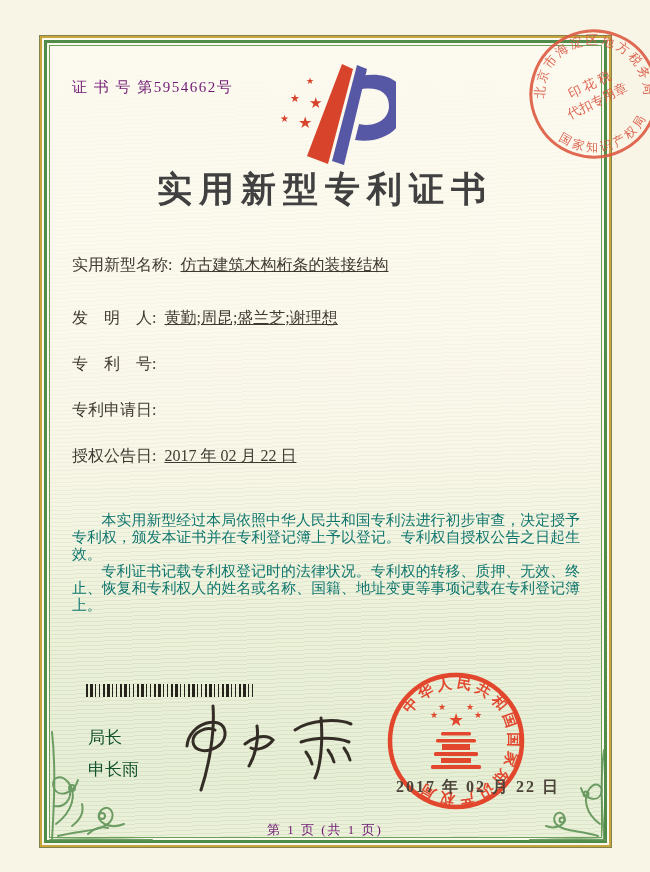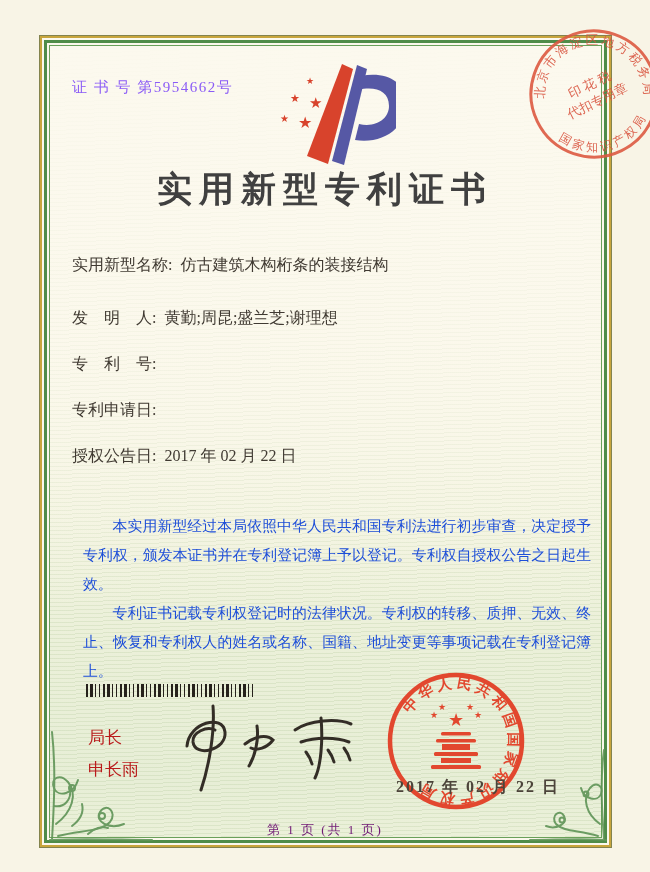--- a/index.html
+++ b/index.html
@@ -19,35 +19,35 @@
       inset 0 0 0 10px #6aa05a;
     background:linear-gradient(180deg,#fcf9ee 0%,#faf7e8 38%,#f4f4e1 55%,#ebf0d9 75%,#e7eed6 92%,#ecf1da 100%);
   }
   .frame::after{
     content:"";position:absolute;left:10px;top:10px;right:10px;bottom:10px;
     background:
       linear-gradient(180deg, rgba(252,249,238,0.95) 0%, rgba(252,249,238,0.55) 45%, rgba(252,249,238,0) 72%),
       repeating-linear-gradient(178deg, rgba(124,162,94,0.14) 0 1px, rgba(255,255,255,0) 1px 4px);
     pointer-events:none;
   }
-  .cert-no{position:absolute;left:72px;top:78px;font-size:15px;letter-spacing:1.5px;color:#8b5cf6;}
+  .cert-no{position:absolute;left:72px;top:78px;font-size:15px;letter-spacing:1.5px;color:#701a75;}
   .logo{position:absolute;left:276px;top:62px;width:120px;height:106px;}
   .title{position:absolute;left:0;top:166px;width:100%;text-align:center;
          font-size:35px;font-weight:bold;letter-spacing:7px;color:#404040;}
   .fields{position:absolute;left:72px;top:252px;width:520px;}
   .field{display:flex;font-size:16px;line-height:25px;margin-bottom:21px;color:#403a32;}
   .field:first-child{margin-bottom:28px;}
   .field-label{white-space:pre;margin-right:8px;flex:0 0 auto;}
-  .field-value{white-space:pre;}
+  .field-value{white-space:pre;text-decoration:underline;}
   .paragraphs{position:absolute;left:72px;top:512px;width:508px;
-              font-size:14.8px;line-height:29px;text-align:justify;color:#1d4ed8;margin-left:11px;}
+              font-size:14.8px;line-height:17px;text-align:justify;color:#0f766e;}
   .paragraphs p{margin:0;text-indent:2em;}
   .barcode{position:absolute;left:86px;top:684px;width:170px;height:13px;
     background:repeating-linear-gradient(90deg,#26221c 0 2px,transparent 2px 4px,#26221c 4px 7px,transparent 7px 9px,#26221c 9px 10px,transparent 10px 13px,#26221c 13px 14px,transparent 14px 17px);}
-  .signer{position:absolute;left:88px;top:722px;font-size:17px;line-height:32px;color:#b91c1c;}
+  .signer{position:absolute;left:88px;top:722px;font-size:17px;line-height:32px;color:#14532d;}
   .signature-svg{position:absolute;left:165px;top:690px;width:205px;height:108px;}
   .big-seal{position:absolute;left:381px;top:666px;width:150px;height:150px;}
   .seal-date{position:absolute;left:396px;top:777px;font-size:16px;font-weight:bold;
              letter-spacing:2px;color:#4c443a;white-space:pre;}
   .footer{position:absolute;left:0;top:821px;width:100%;text-align:center;
           font-size:13px;letter-spacing:2px;color:#701a75;}
   .ornament-bl{position:absolute;left:42px;top:728px;width:112px;height:116px;}
   .ornament-br{position:absolute;left:528px;top:748px;width:84px;height:96px;}
   .tax-stamp{position:absolute;left:512px;top:12px;width:164px;height:164px;
              transform:rotate(-26deg);opacity:.9;}

